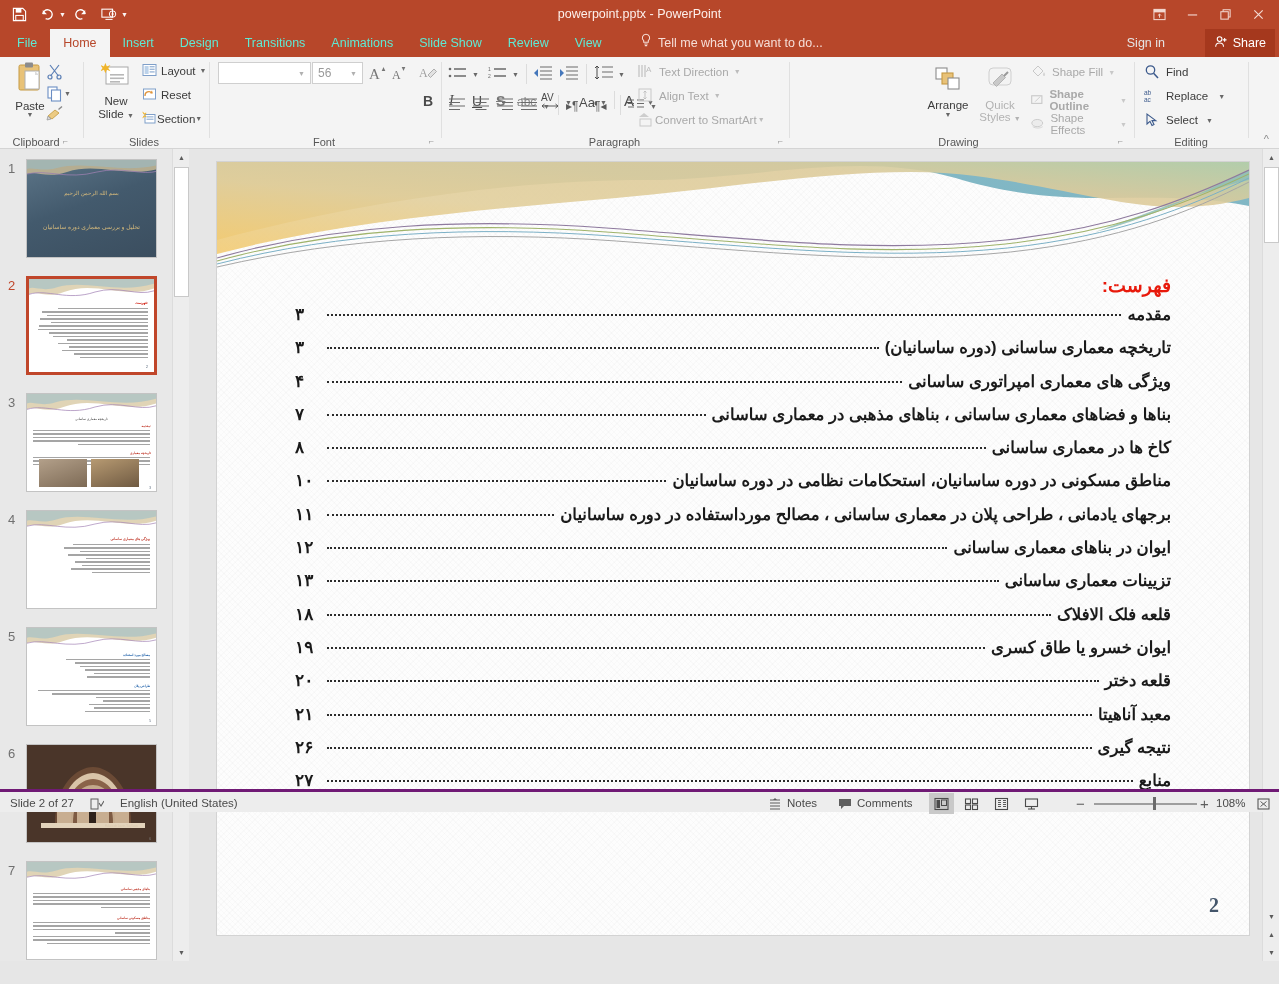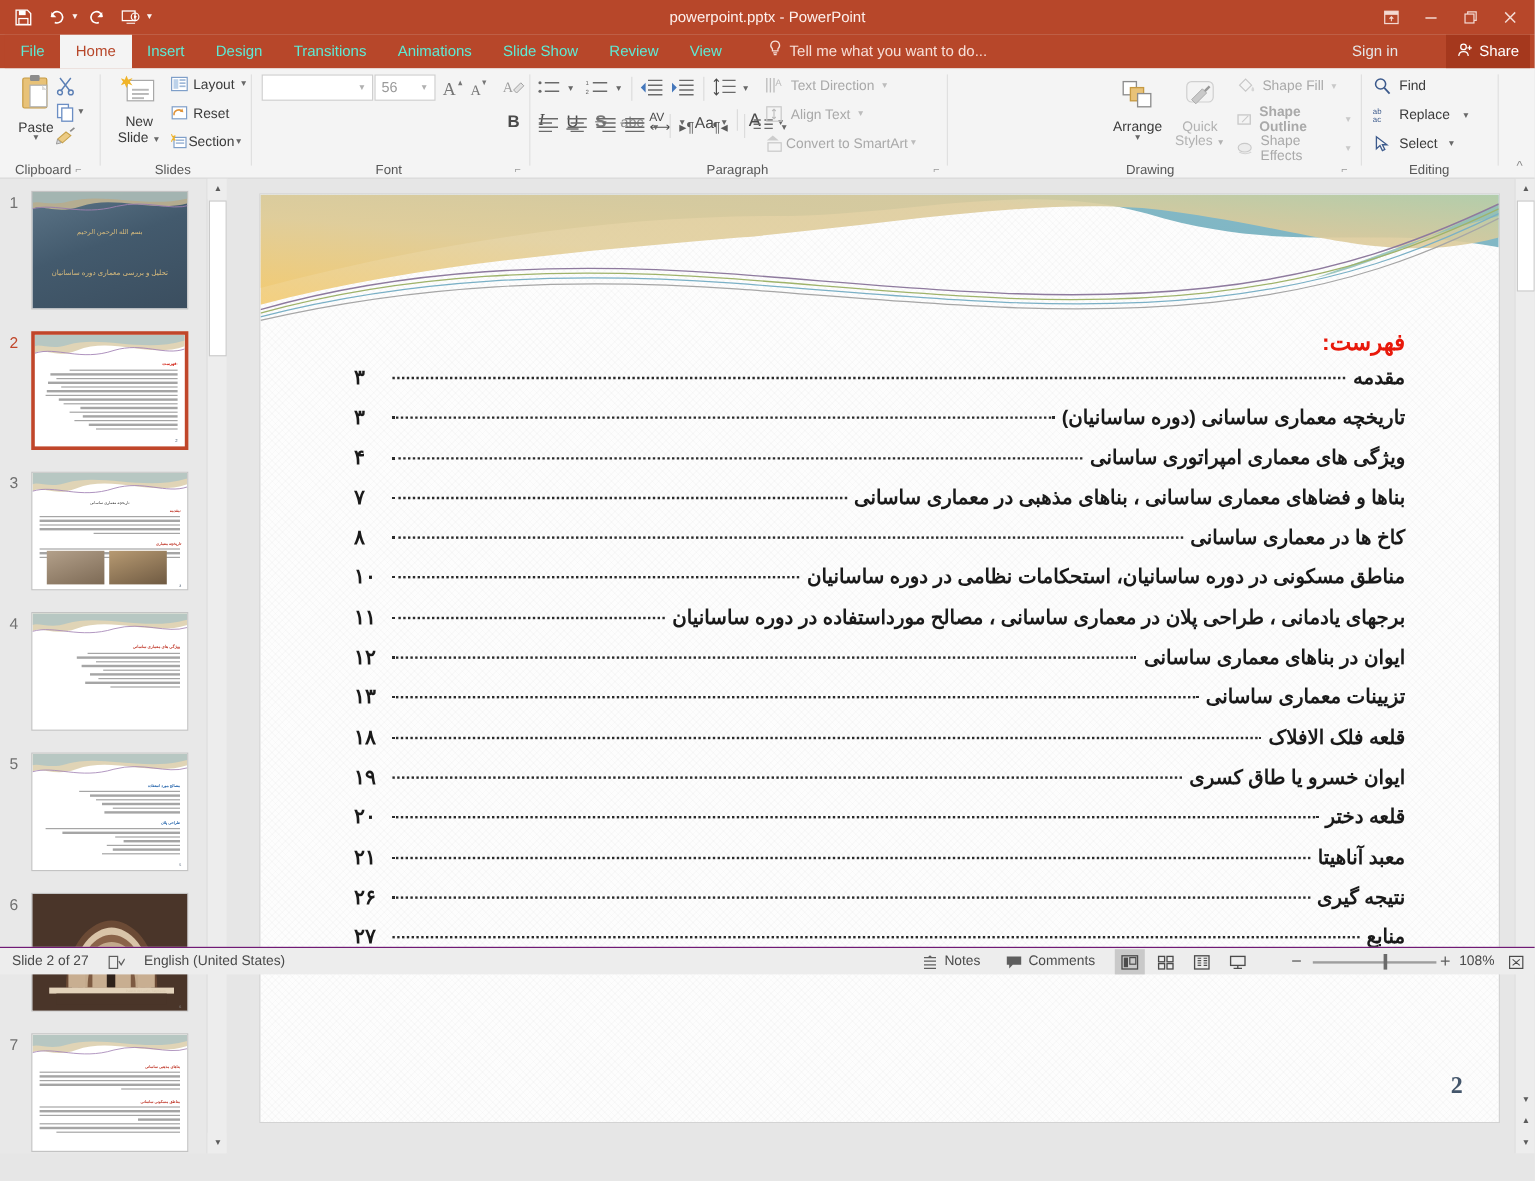--- a/index.html
+++ b/index.html
@@ -183,21 +183,21 @@
     font-size: 7px; color: #5b5b5b;
   }
   .vs-thumb {
     position: absolute; left: 1px; top: 18px; width: 15px; height: 76px;
     background: #fff; border: 1px solid #c9c9c9;
   }
 
   
   .statusbar {
     position: absolute; left: 0; bottom: 0; width: 1279px; height: 23px;
-    background: #ededed; border-top: 1px solid #701a75;
+    background: #ededed; border-top: 3px solid #701a75;
     font-size: 11.5px; color: #4a4a4a;
   }
   .sb-item { position: absolute; top: 0; height: 23px; line-height: 23px; display: flex; align-items: center; gap: 5px; }
   .viewbtn {
     width: 25px; height: 21px; display: flex; align-items: center; justify-content: center;
     color: #595959;
   }
   .viewbtn.active { background: #c9c9c9; }
   .zoomtrack { position: relative; width: 103px; height: 23px; display: flex; align-items: center; }
   .zoomline { position: absolute; left: 0; right: 0; top: 11px; height: 2px; background: #9e9e9e; }

